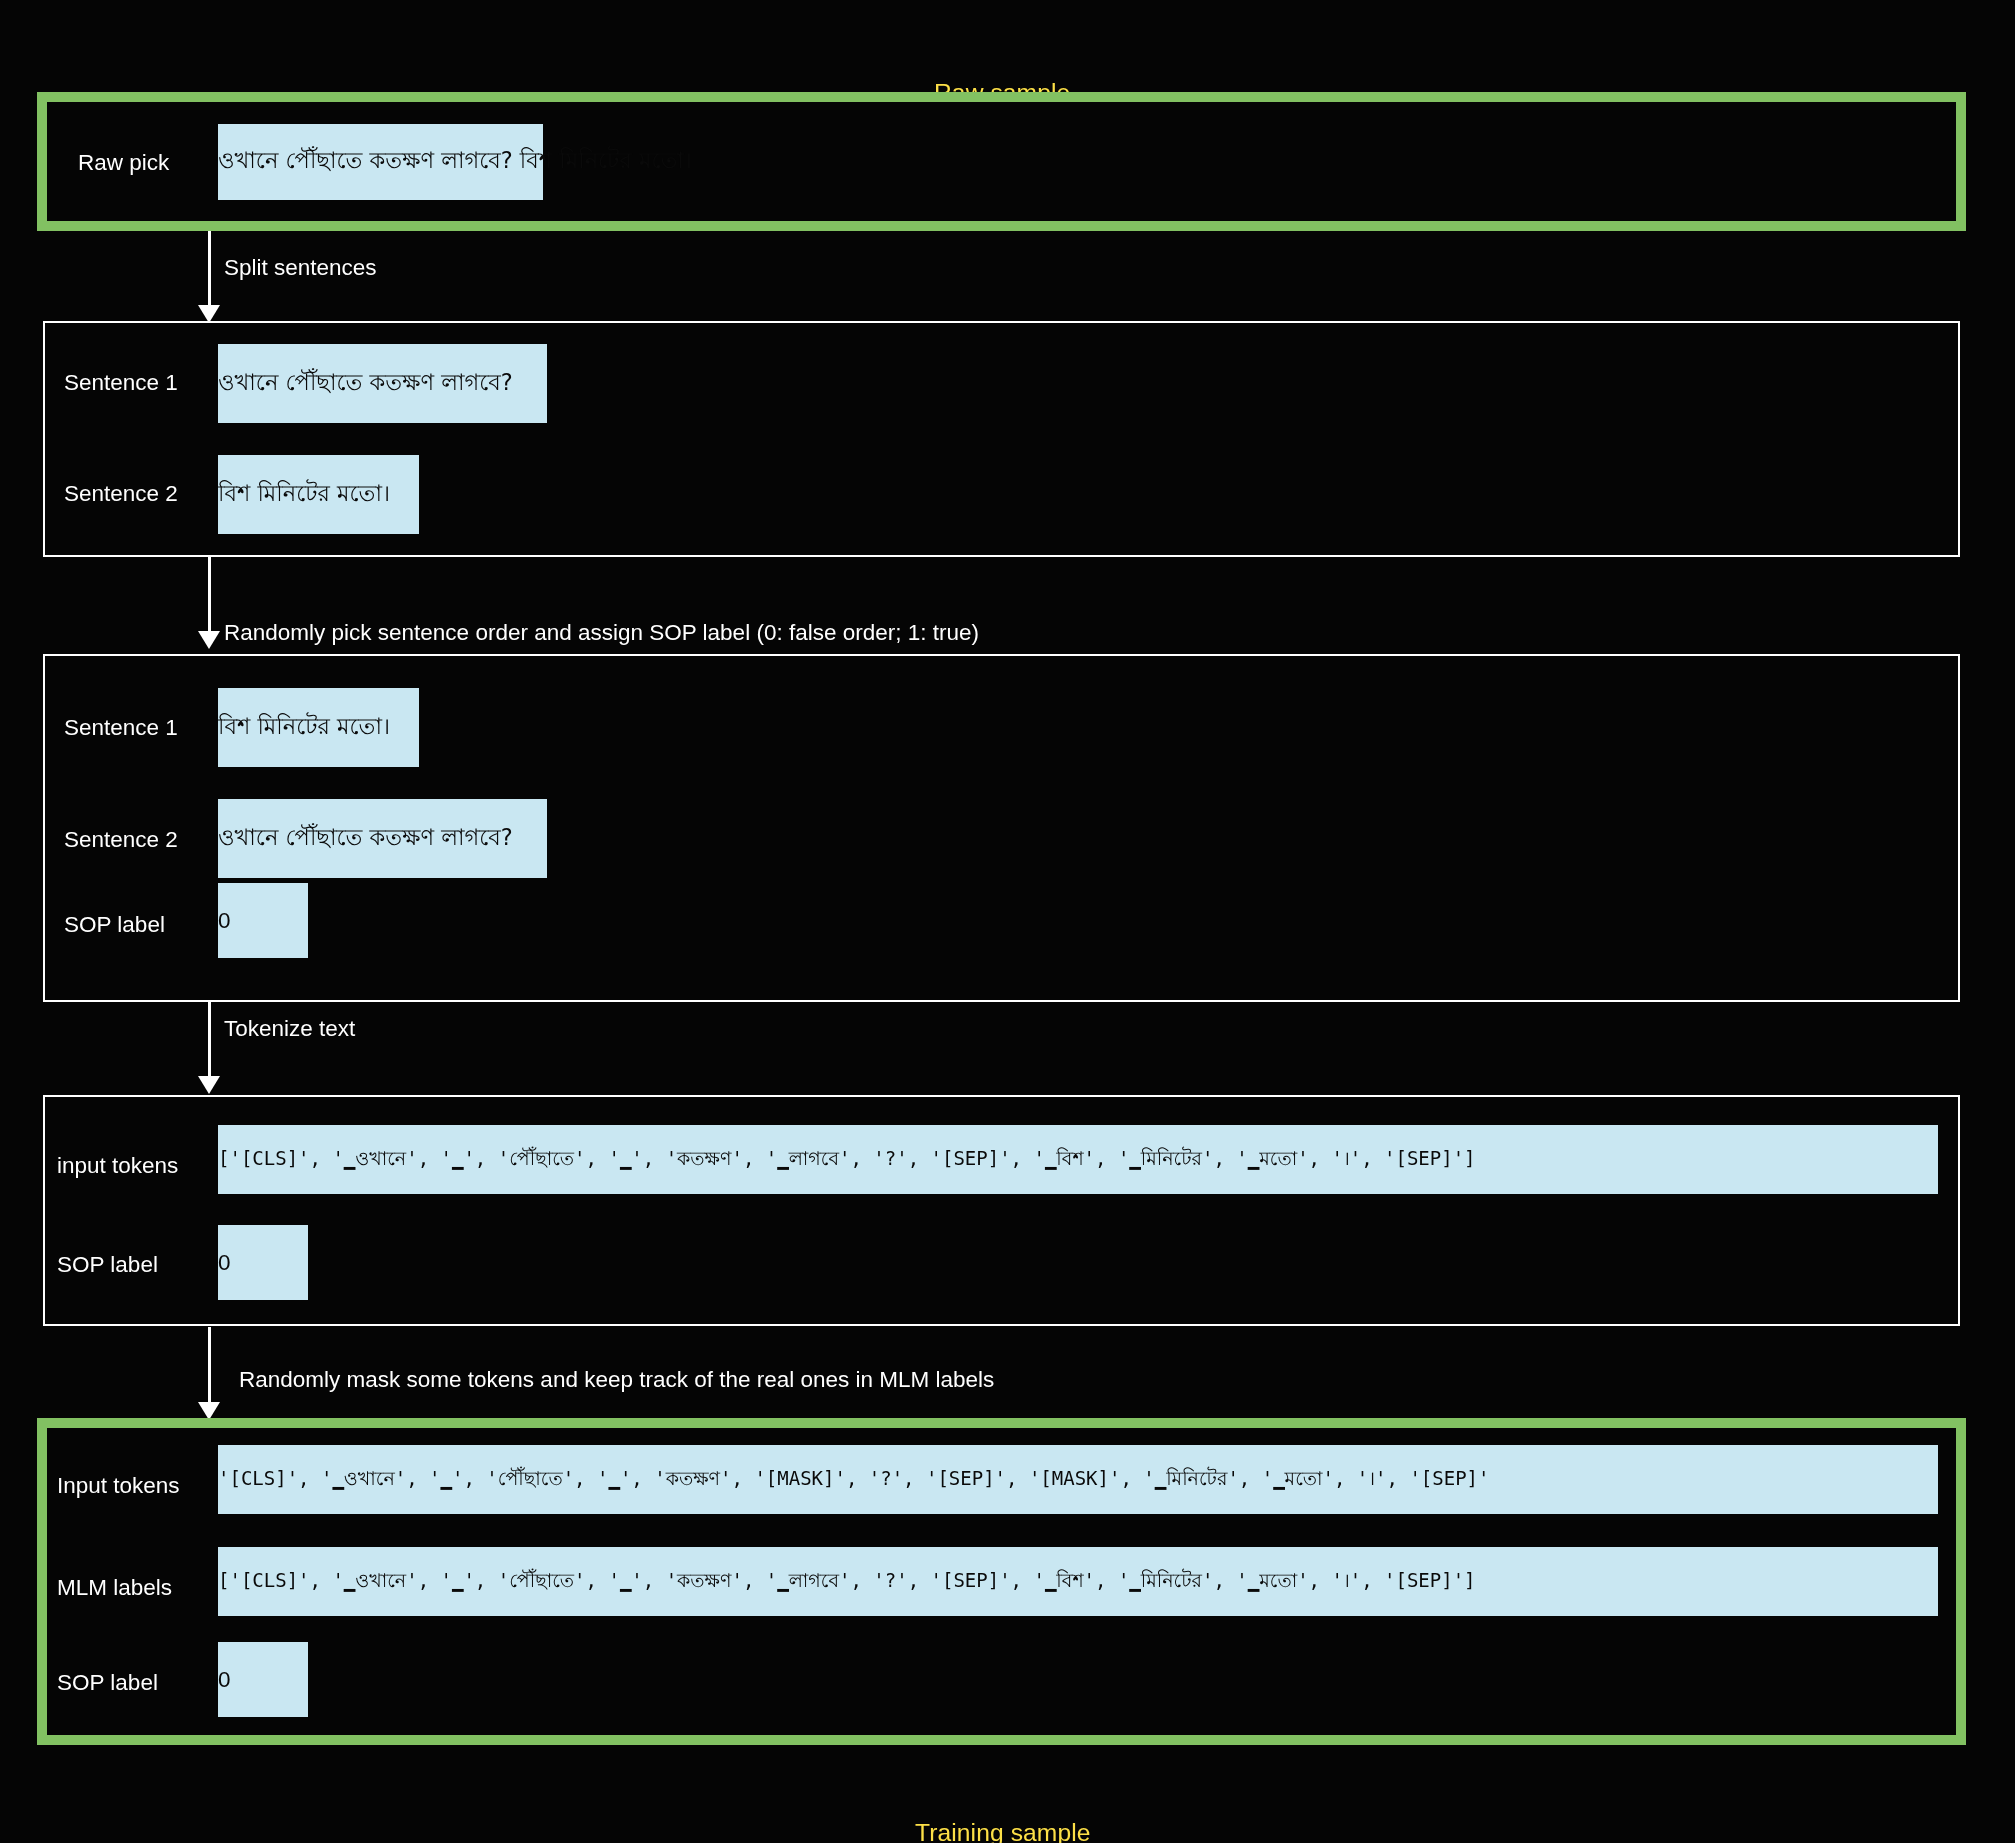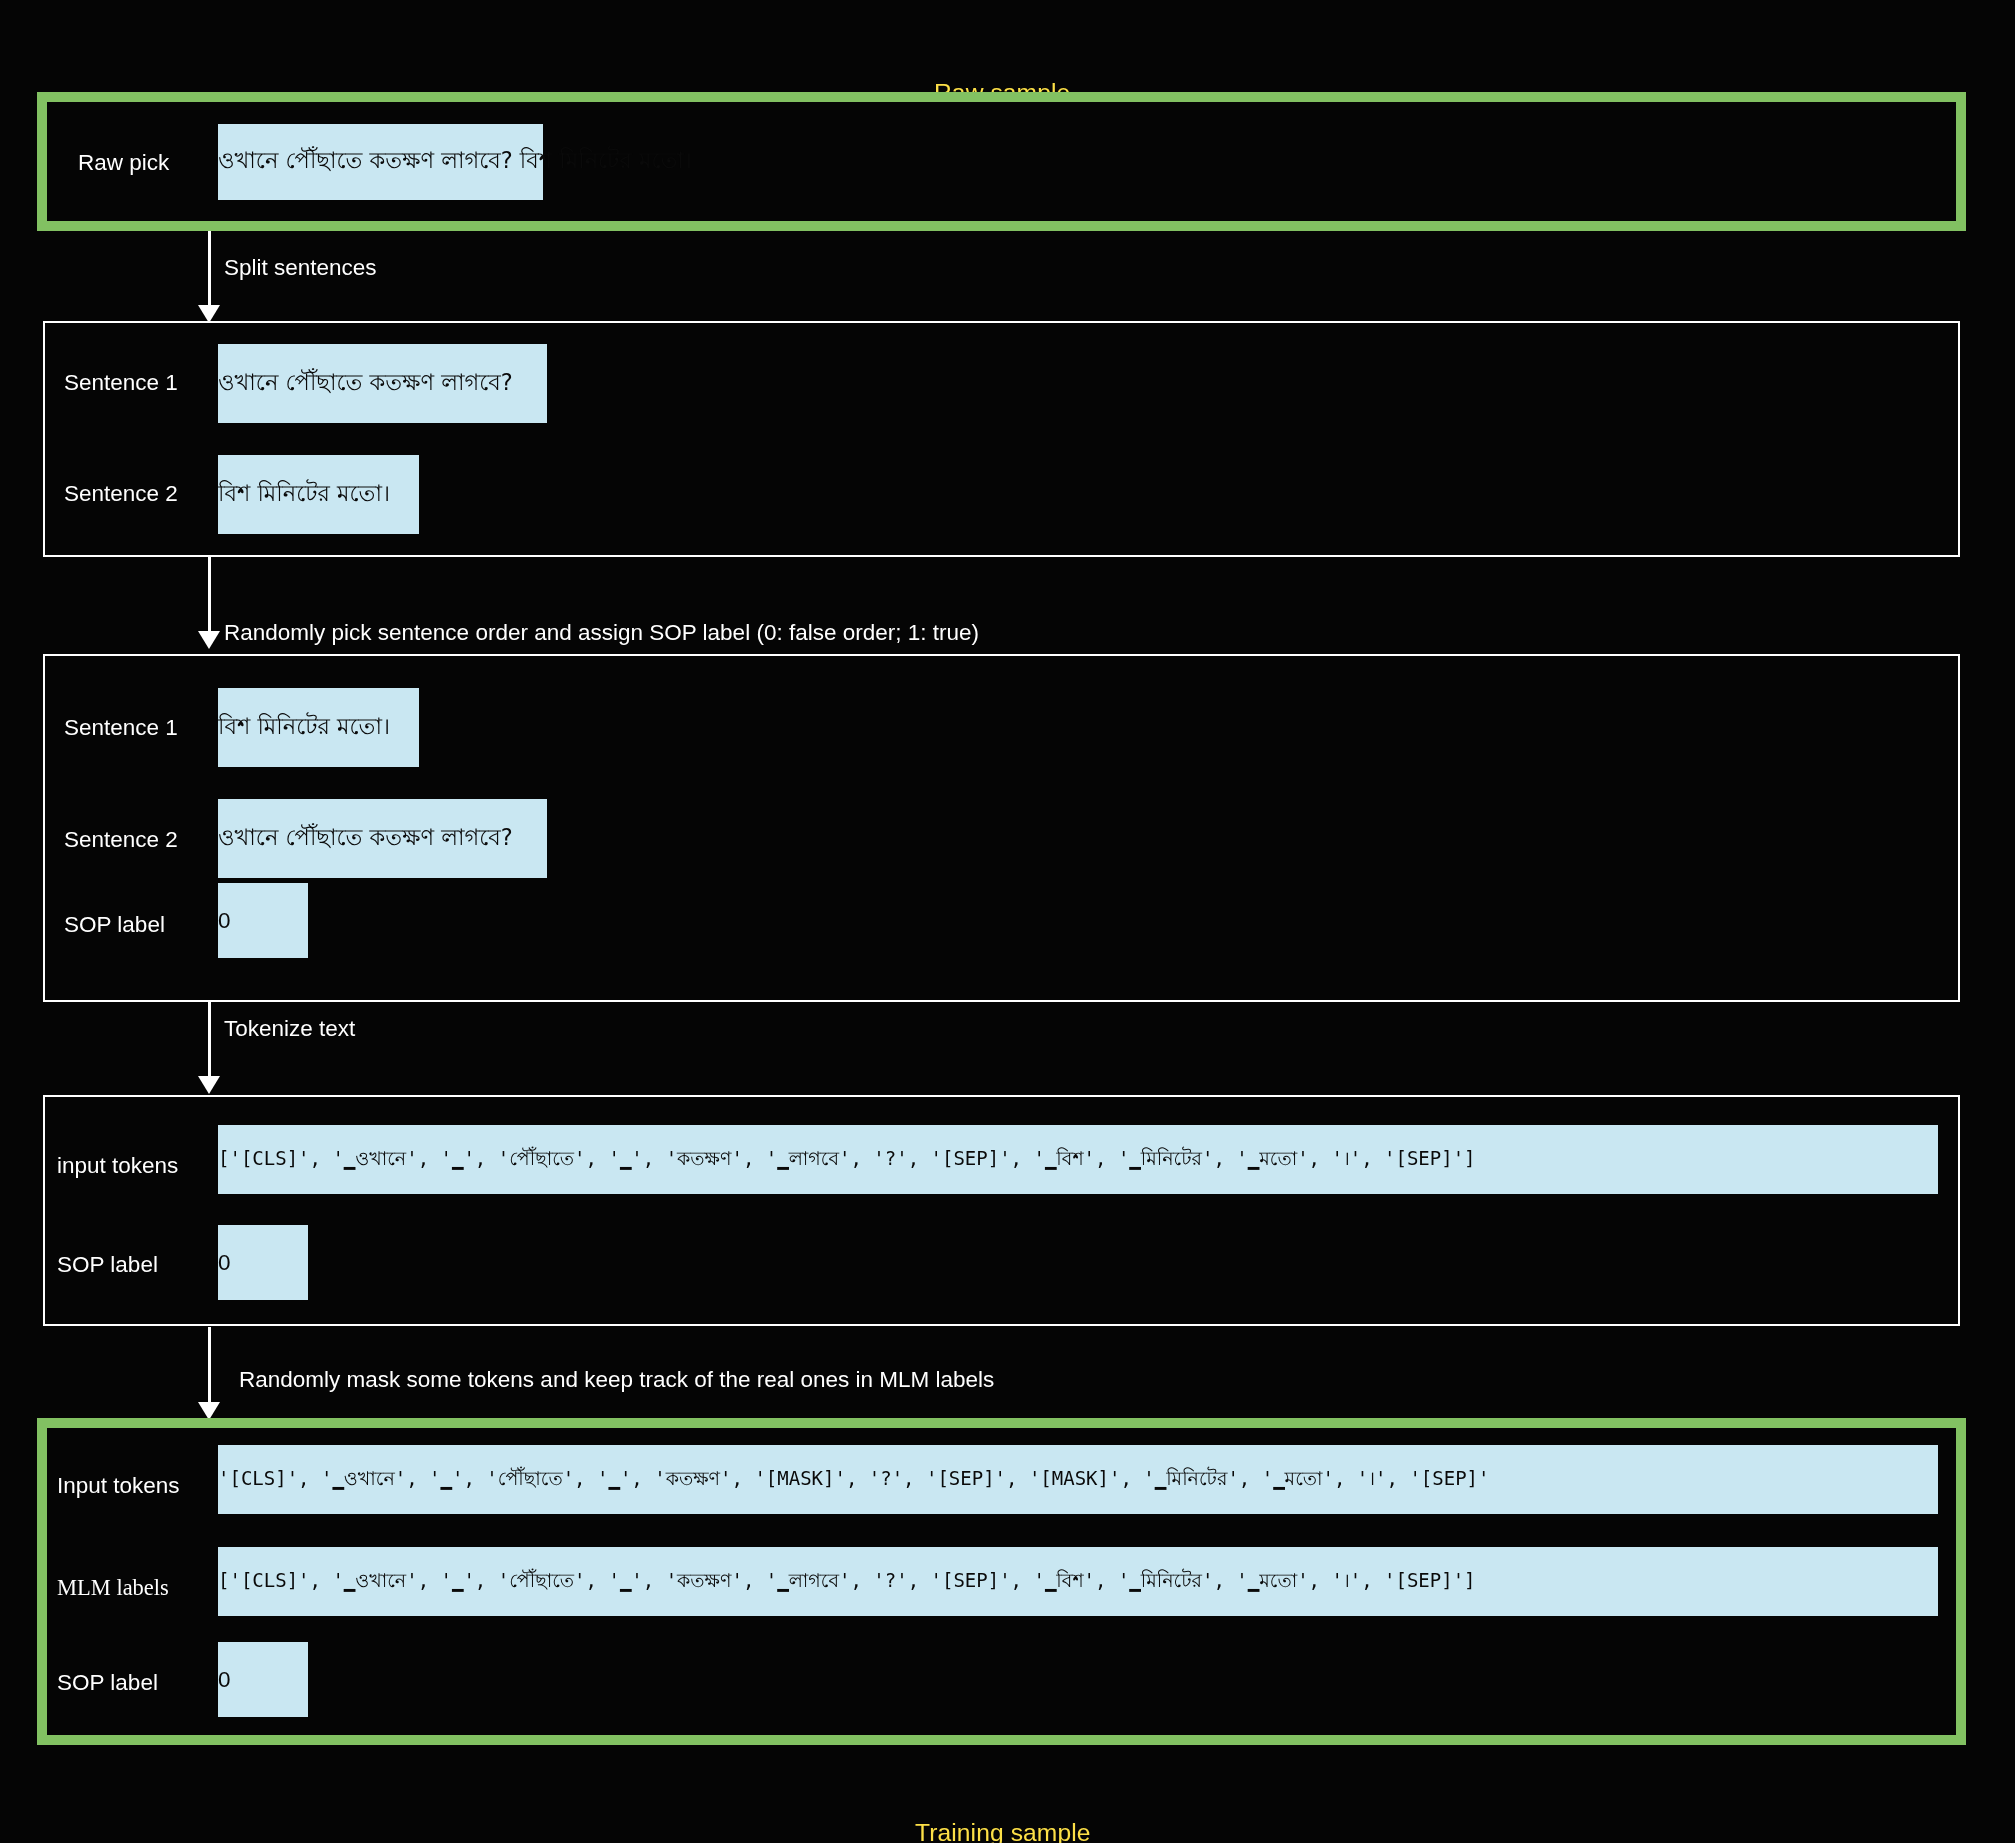--- a/index.html
+++ b/index.html
@@ -160,21 +160,21 @@
 <div class="arrow-line" style="left:208px; top:1327px; height:81px;"></div>
 <div class="arrow-head" style="left:198px; top:1402px;"></div>
 <div class="arrow-text" style="left:239px; top:1369px;">Randomly mask some tokens and keep track of the real ones in MLM labels</div>
 
 <div class="green-frame" style="left:37px; top:1418px; width:1929px; height:327px;">
 </div>
 <div class="row-label" style="left:57px; top:1475px;">Input tokens</div>
 <div class="blue-box overflow" style="left:218px; top:1445px; width:1720px; height:69px;">
   <span class="inner mono">'[CLS]', '▁ওখানে', '▁', 'পৌঁছাতে', '▁', 'কতক্ষণ', '[MASK]', '?', '[SEP]', '[MASK]', '▁মিনিটের', '▁মতো', '।', '[SEP]'</span>
 </div>
-<div class="row-label" style="left:57px; top:1577px;font-family:Liberation Serif, serif;">MLM labels</div>
+<div class="row-label" style="left:57px; top:1577px;">MLM labels</div>
 <div class="blue-box overflow" style="left:218px; top:1547px; width:1720px; height:69px;">
   <span class="inner mono">['[CLS]', '▁ওখানে', '▁', 'পৌঁছাতে', '▁', 'কতক্ষণ', '▁লাগবে', '?', '[SEP]', '▁বিশ', '▁মিনিটের', '▁মতো', '।', '[SEP]']</span>
 </div>
 <div class="row-label" style="left:57px; top:1672px;">SOP label</div>
 <div class="blue-box" style="left:218px; top:1642px; width:90px; height:75px;">
   <span class="inner num">0</span>
 </div>
 
 <div class="caption" style="left:915px; top:1777px;">Training sample</div>
 

